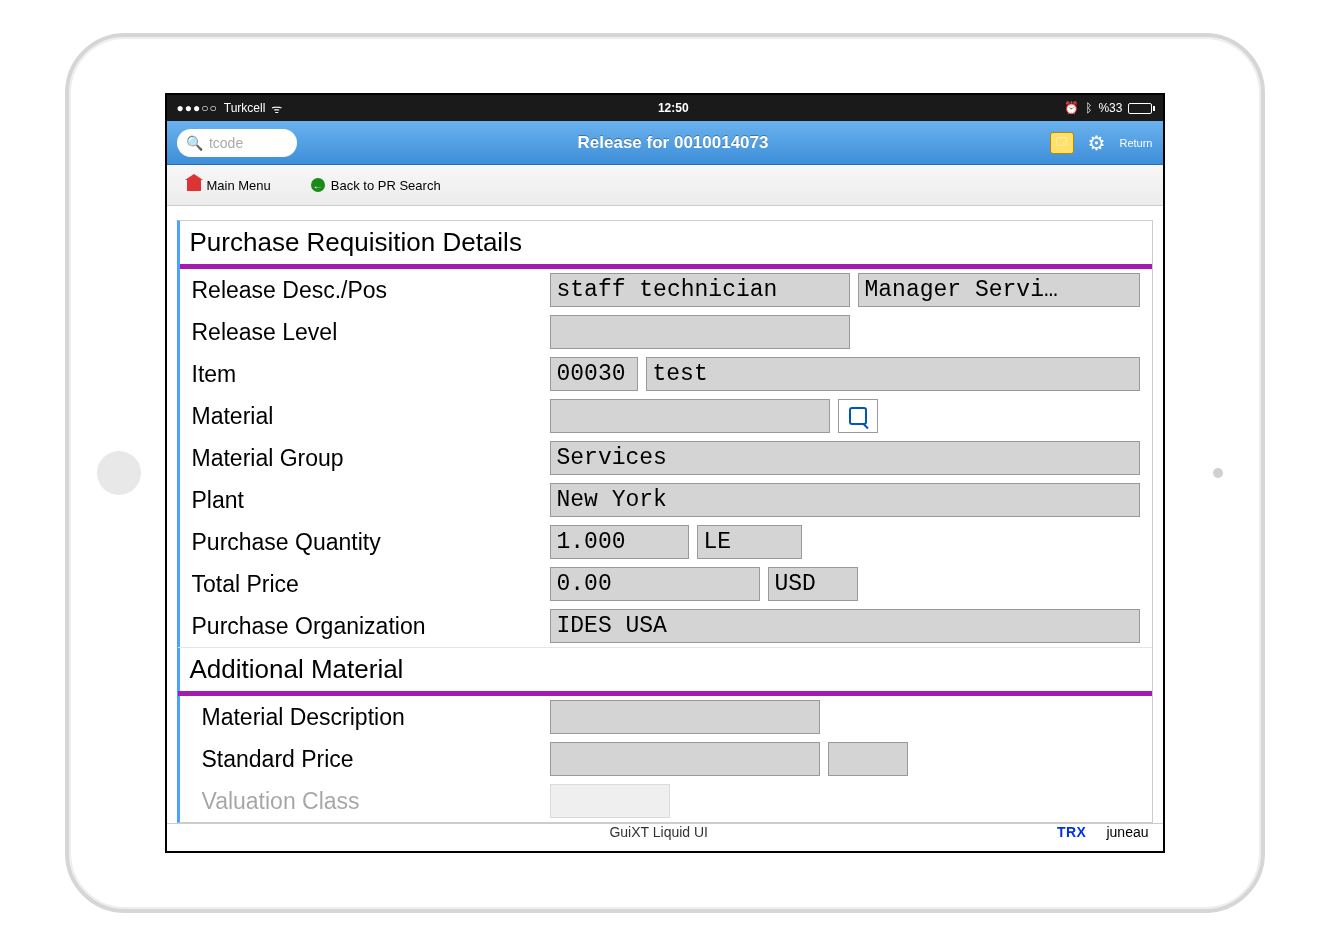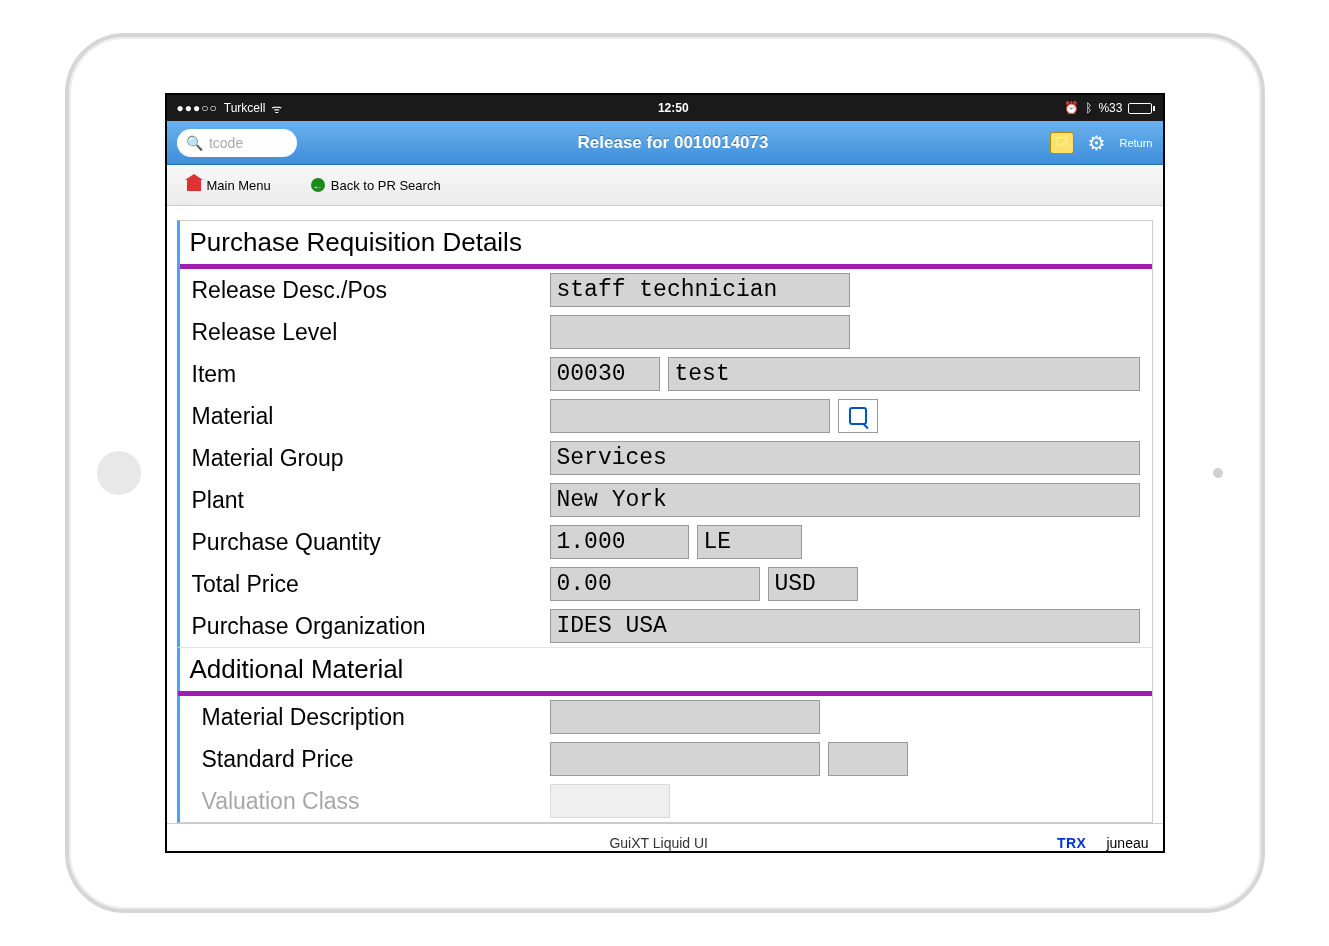--- a/index.html
+++ b/index.html
@@ -191,21 +191,21 @@
     width:18px; height:18px; border:2px solid #0055c4; border-radius:3px; position:relative;
   }
   .lookup-glyph::after {
     content:""; position:absolute; right:-4px; bottom:-4px; width:7px; height:2px; background:#0055c4; transform:rotate(45deg);
   }
   
   .footer {
     height:28px;
     border-top:1px solid #ccc;
     display:flex;
-    align-items:flex-end;
+    align-items:flex-start;
     justify-content:space-between;
     padding: 0 14px;
     font-size:14px;
     background:#fff;
   }
   .footer-center { flex:1; text-align:center; color:#333; }
   .footer-right { display:flex; gap:20px; align-items:center; }
   .trx { color:#0033dd; font-weight:700; letter-spacing:0.5px; }
   .srv { color:#000000; }
 </style>
@@ -258,30 +258,31 @@
     </div>
 
     <div class="content">
       <div class="form-panel">
 
         <div class="section-title">Purchase Requisition Details</div>
 
         <div class="form-row">
           <div class="form-label">Release Desc./Pos</div>
           <div class="field" style="width:300px">staff technician</div>
+          <div class="field" style="flex:1">Manager Servi…</div>
         </div>
 
         <div class="form-row">
           <div class="form-label">Release Level</div>
           <div class="field" style="width:300px"></div>
         </div>
 
         <div class="form-row">
           <div class="form-label">Item</div>
-          <div class="field" style="width:110px">00030</div>
+          <div class="field" style="width:88px">00030</div>
           <div class="field" style="flex:1">test</div>
         </div>
 
         <div class="form-row">
           <div class="form-label">Material</div>
           <div class="field" style="width:280px"></div>
           <div class="lookup-btn">
             <span class="lookup-glyph"></span>
           </div>
         </div>

